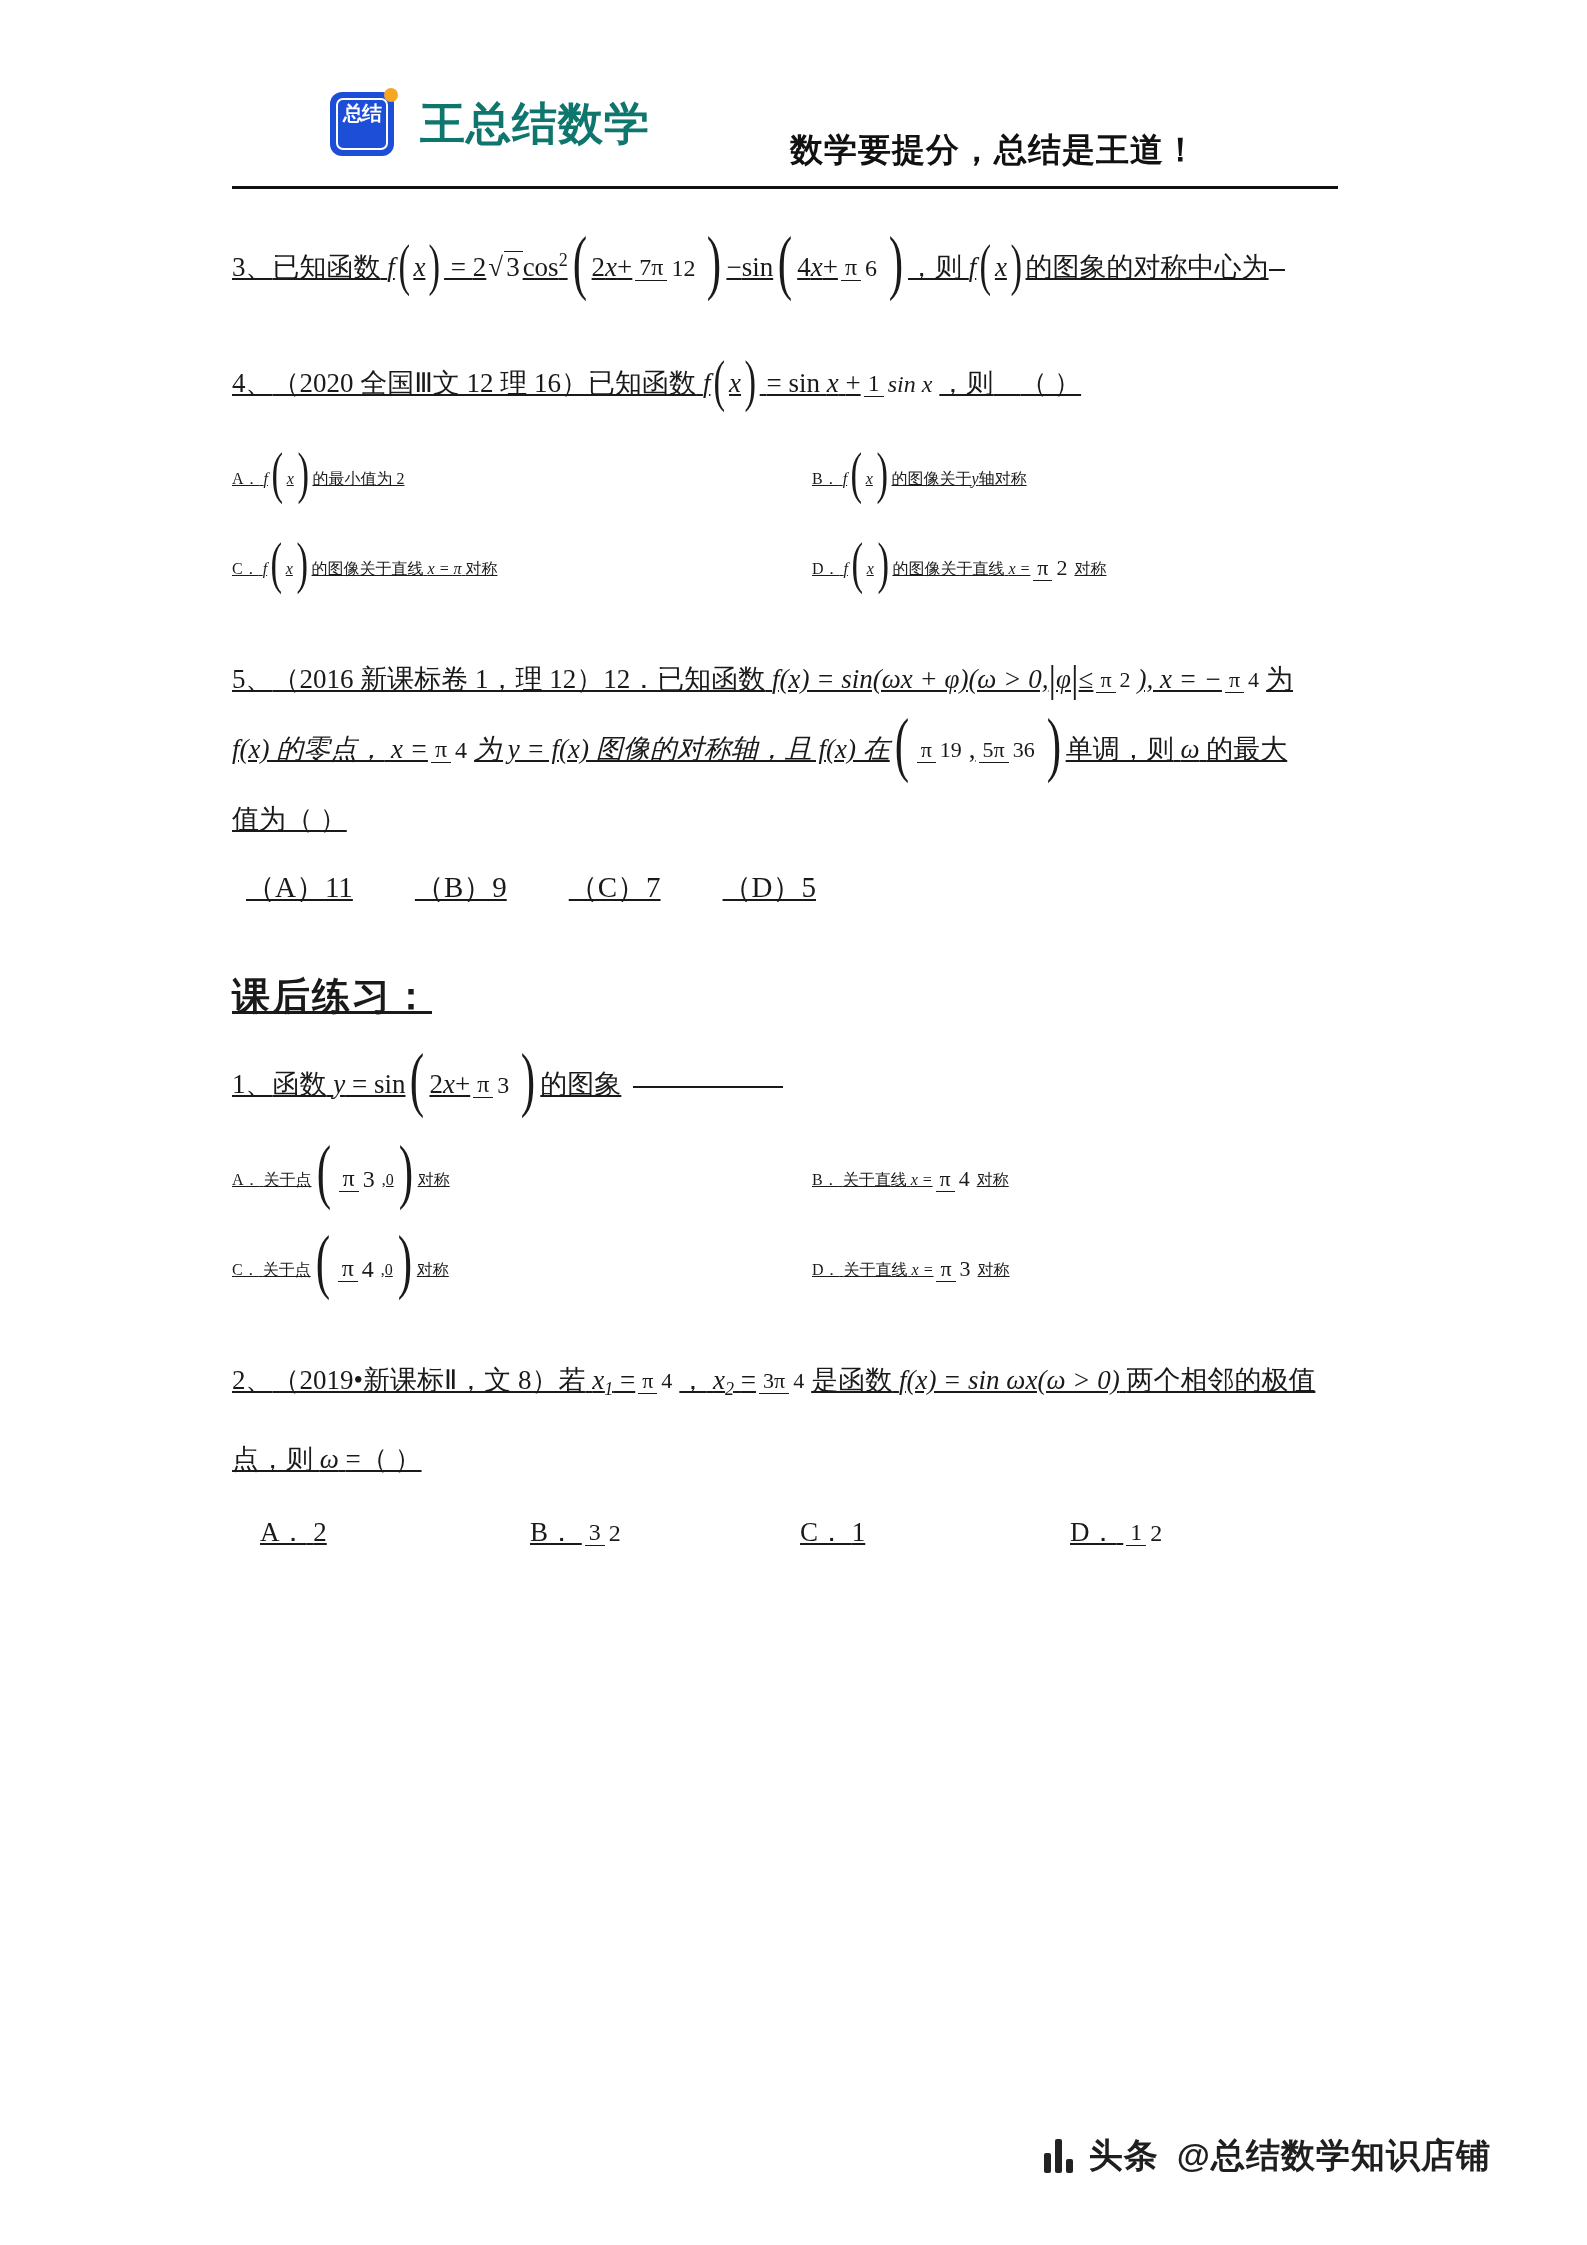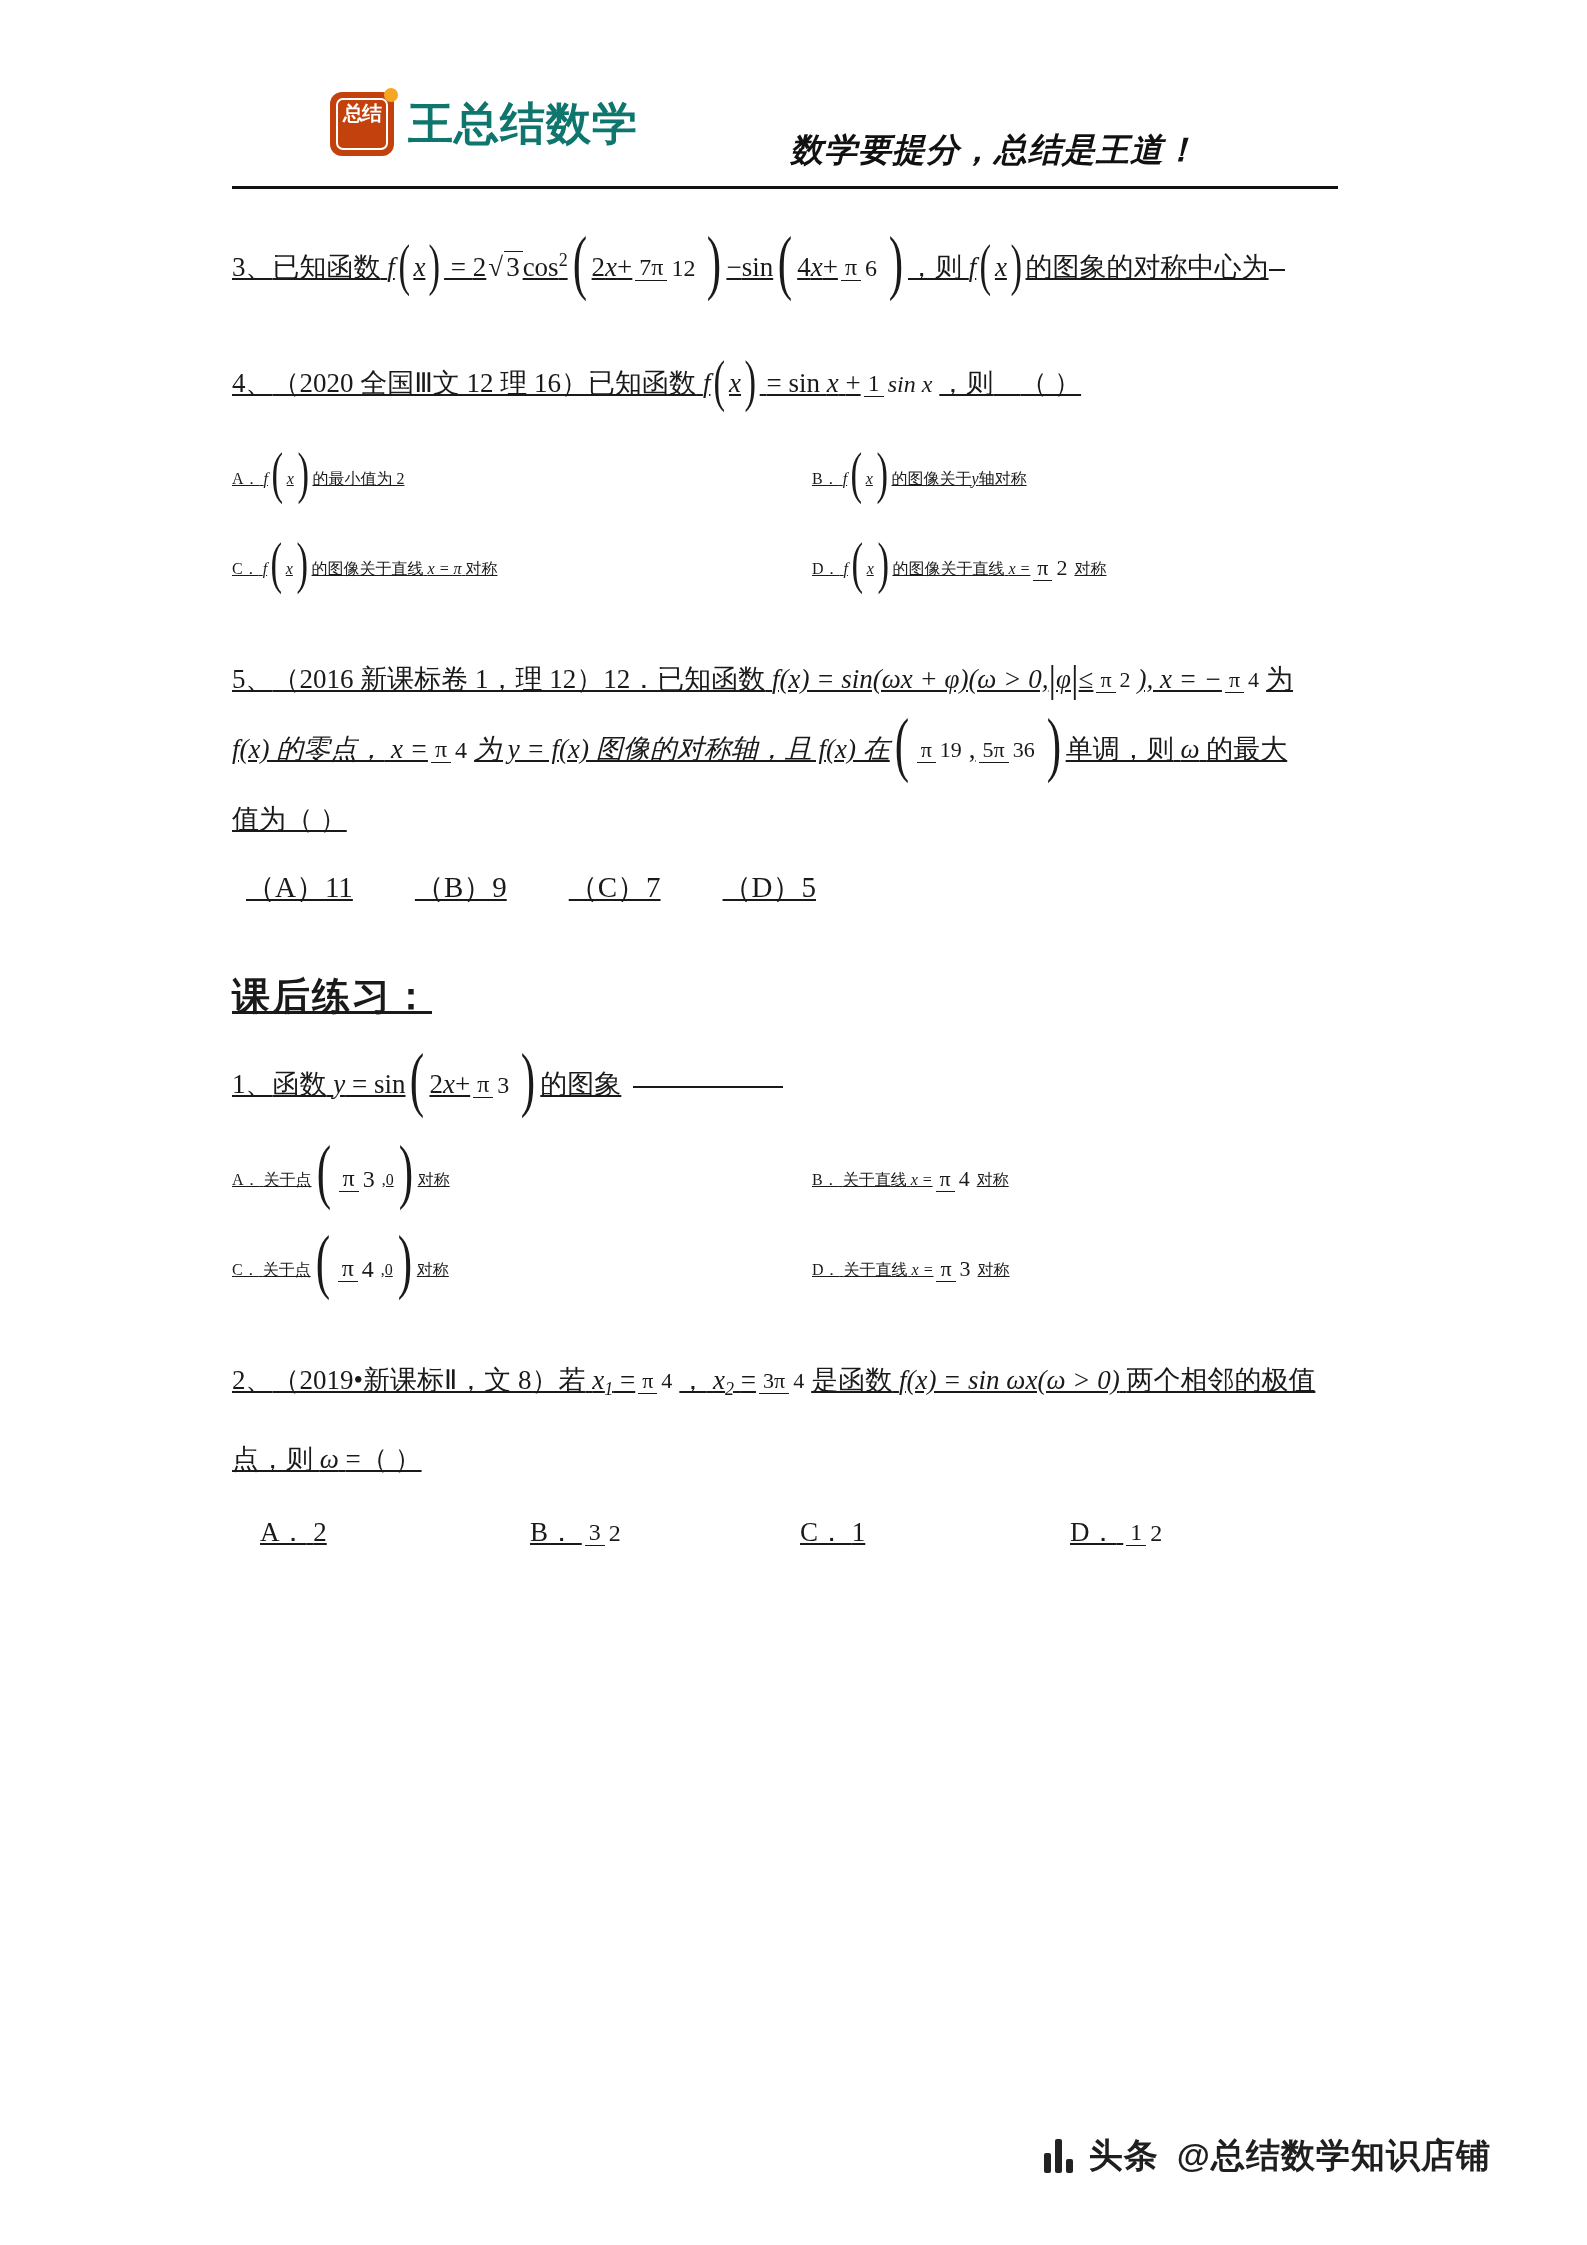--- a/index.html
+++ b/index.html
@@ -31,24 +31,24 @@
   .logo-wrap {
     position: absolute;
     left: 330px;
     top: 92px;
     display: flex;
     align-items: center;
   }
   .logo-mark {
     width: 64px;
     height: 64px;
-    background: #c2410c;
+    background: #1d4ed8;
     border-radius: 12px;
     position: relative;
-    margin-right: 14px;
+    margin-right: 26px;
     box-sizing: border-box;
   }
   .logo-mark .lm-inner {
     position: absolute;
     left: 6px; top: 6px; right: 6px; bottom: 6px;
     border: 2px solid #ffffff;
     border-radius: 7px;
     color: #ffffff;
     font-family: "Liberation Sans", sans-serif;
     font-size: 20px;
@@ -77,21 +77,20 @@
   }
   .slogan {
     position: absolute;
     left: 790px;
     top: 128px;
     font-family: "Liberation Serif", serif;
     font-size: 33px;
     font-weight: bold;
     letter-spacing: 1px;
     color: #111;
-    font-style: italic;
   }
   .rule {
     position: absolute;
     left: 232px;
     top: 186px;
     width: 1106px;
     border-top: 3px solid #111;
   }
 
   

